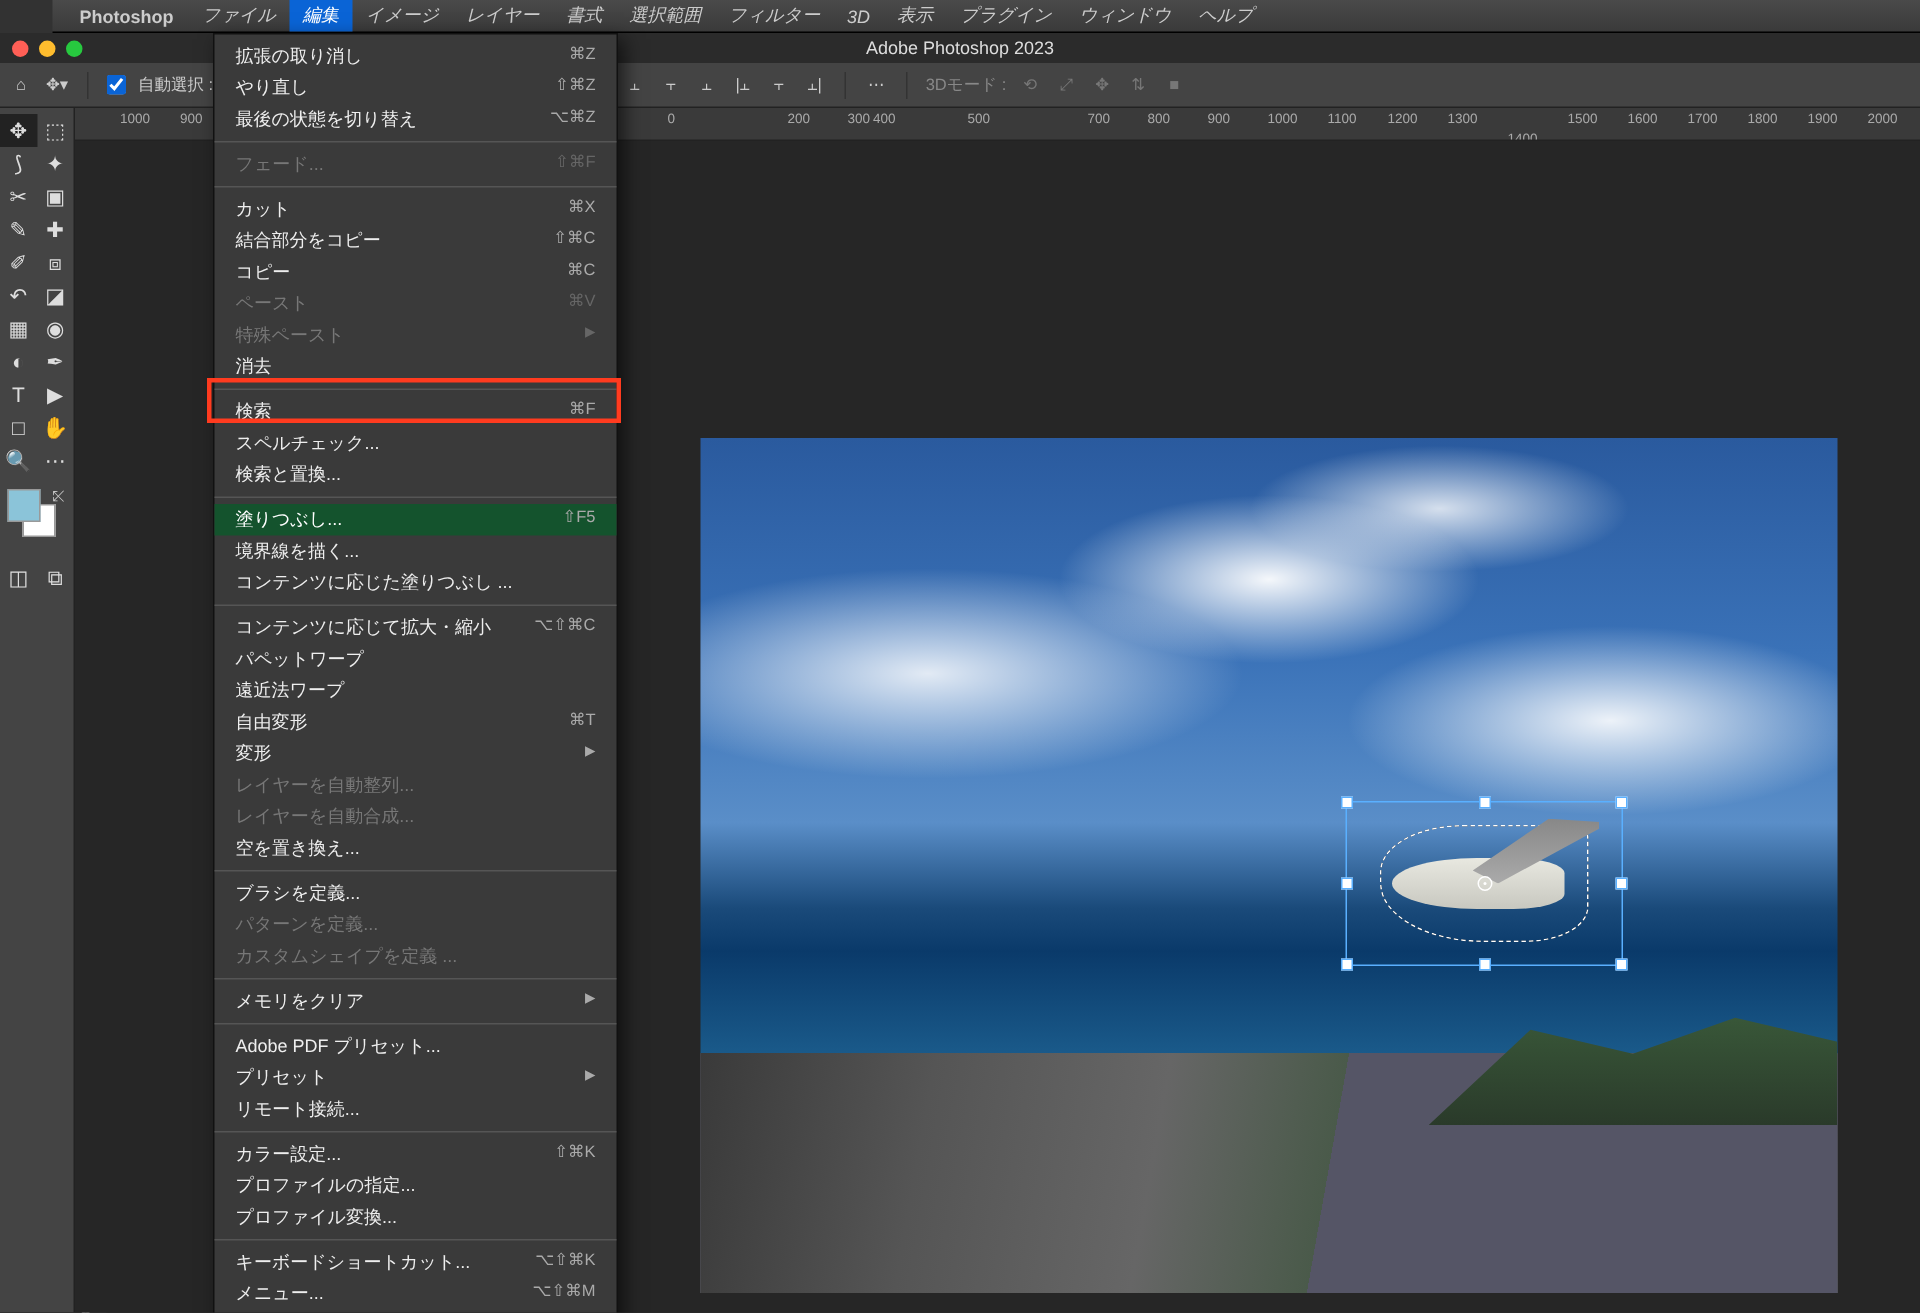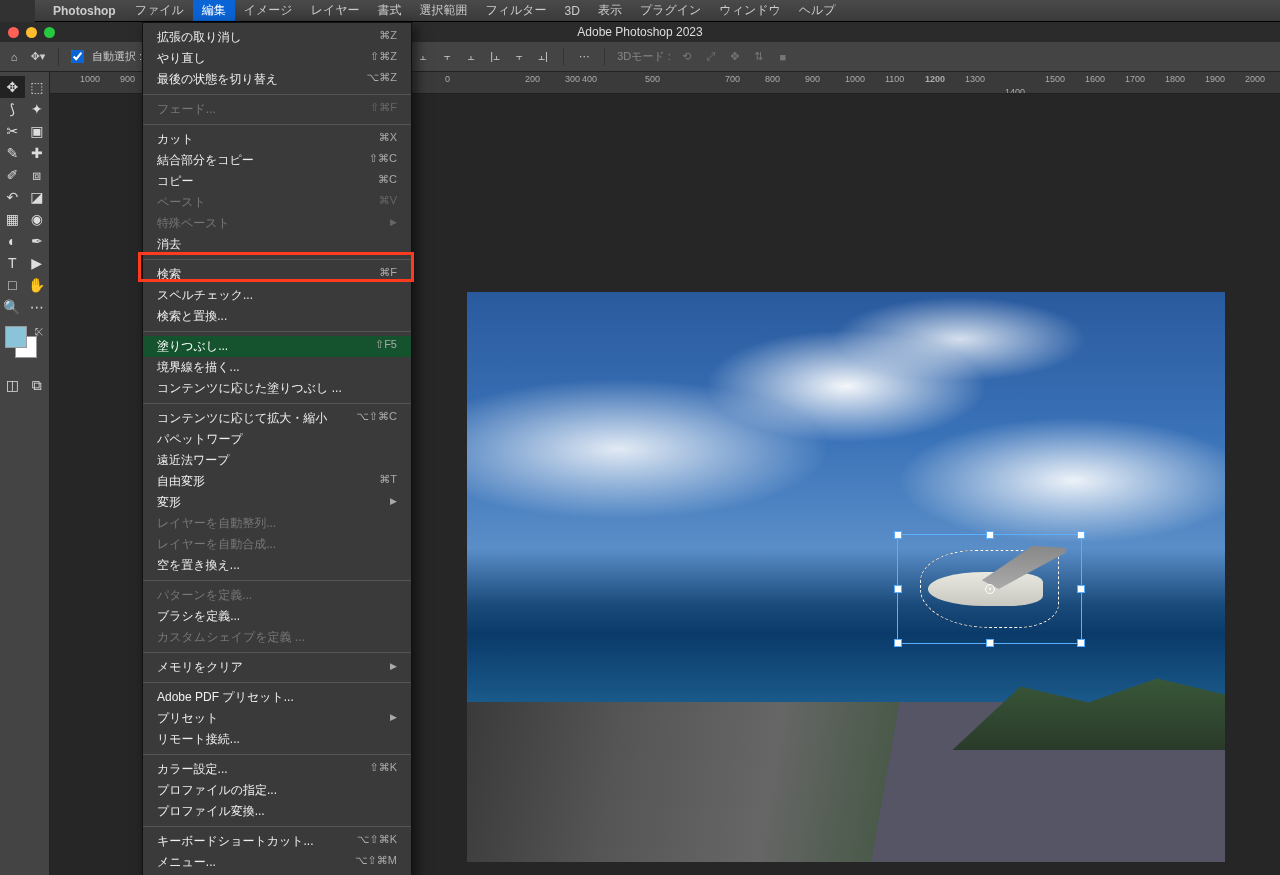--- a/index.html
+++ b/index.html
@@ -1,21 +1,21 @@
 <!DOCTYPE html>
 <html><head>
 <meta charset="utf-8">
 <style>
 * { margin: 0; padding: 0; box-sizing: border-box; font-family: -apple-system, "Hiragino Sans", sans-serif; }
 body { background: #323232; color: #ccc; overflow: hidden; width: 1280px; height: 875px; position: relative; }
 
 .menubar { height: 22px; background: linear-gradient(#4a4a4a,#3a3a3a); display: flex; align-items: center; padding: 0 10px; font-size: 12px; gap: 0; border-bottom: 1px solid #000; margin-left: 35px; }
 .menubar .apple { font-size: 14px; margin-right: 8px; }
 .menubar .app { font-weight: 600; margin-right: 10px; }
-.menubar .mitem { padding: 0 9px; height: 100%; display: flex; align-items: center; }
+.menubar .mitem { padding: 0 9px; height: 100%; display: flex; align-items: center; font-style: italic; }
 .menubar .mitem.active { background: #0a64d6; color: #fff; }
 
 .titlebar { height: 20px; background: #2b2b2b; display: flex; align-items: center; padding: 0 8px; position: relative; }
 .tlights { display: flex; gap: 7px; }
 .tlight { width: 11px; height: 11px; border-radius: 50%; }
 .tlight.r { background: #ff5f56; } .tlight.y { background: #ffbd2e; } .tlight.g { background: #27c93f; }
 .titlebar .title { position: absolute; left: 50%; transform: translateX(-50%); font-size: 12px; color: #ddd; }
 
 .optionsbar { height: 30px; background: #444; border-bottom: 1px solid #222; display: flex; align-items: center; padding: 0 6px; font-size: 11px; gap: 8px; }
 .optionsbar .ico { width: 16px; height: 16px; display: inline-flex; align-items: center; justify-content: center; color: #ccc; }
@@ -147,21 +147,21 @@
     <div class="tick" style="left: 475px;">200</div>
     <div class="tick" style="left: 515px;">300</div>
     <div class="tick" style="left: 532px;">400</div>
     <div class="tick" style="left: 595px;">500</div>
     <div class="tick" style="left: 635px; margin-top: 36px;">600</div>
     <div class="tick" style="left: 675px;">700</div>
     <div class="tick" style="left: 715px;">800</div>
     <div class="tick" style="left: 755px;">900</div>
     <div class="tick" style="left: 795px;">1000</div>
     <div class="tick" style="left: 835px;">1100</div>
-    <div class="tick" style="left: 875px; font-weight: bold;">1200</div>
+    <div class="tick" style="left: 875px;">1200</div>
     <div class="tick" style="left: 915px;">1300</div>
     <div class="tick" style="left: 955px; margin-top: 13px;">1400</div>
     <div class="tick" style="left: 995px;">1500</div>
     <div class="tick" style="left: 1035px;">1600</div>
     <div class="tick" style="left: 1075px;">1700</div>
     <div class="tick" style="left: 1115px;">1800</div>
     <div class="tick" style="left: 1155px;">1900</div>
     <div class="tick" style="left: 1195px;">2000</div>
   </div>
 
@@ -402,26 +402,26 @@
     </div>
     <div class="ditem disabled">
       <span>レイヤーを自動合成...</span>
       <span class="sc"></span>
     </div>
     <div class="ditem">
       <span>空を置き換え...</span>
       <span class="sc"></span>
     </div>
     <div class="dsep"></div>
+    <div class="ditem">
+      <span>ブラシを定義...</span>
+      <span class="sc"></span>
+    </div>
     <div class="ditem disabled">
       <span>パターンを定義...</span>
-      <span class="sc"></span>
-    </div>
-    <div class="ditem">
-      <span>ブラシを定義...</span>
       <span class="sc"></span>
     </div>
     <div class="ditem disabled">
       <span>カスタムシェイプを定義 ...</span>
       <span class="sc"></span>
     </div>
     <div class="dsep"></div>
     <div class="ditem">
       <span>メモリをクリア</span>
       <span class="sc sub"></span>

